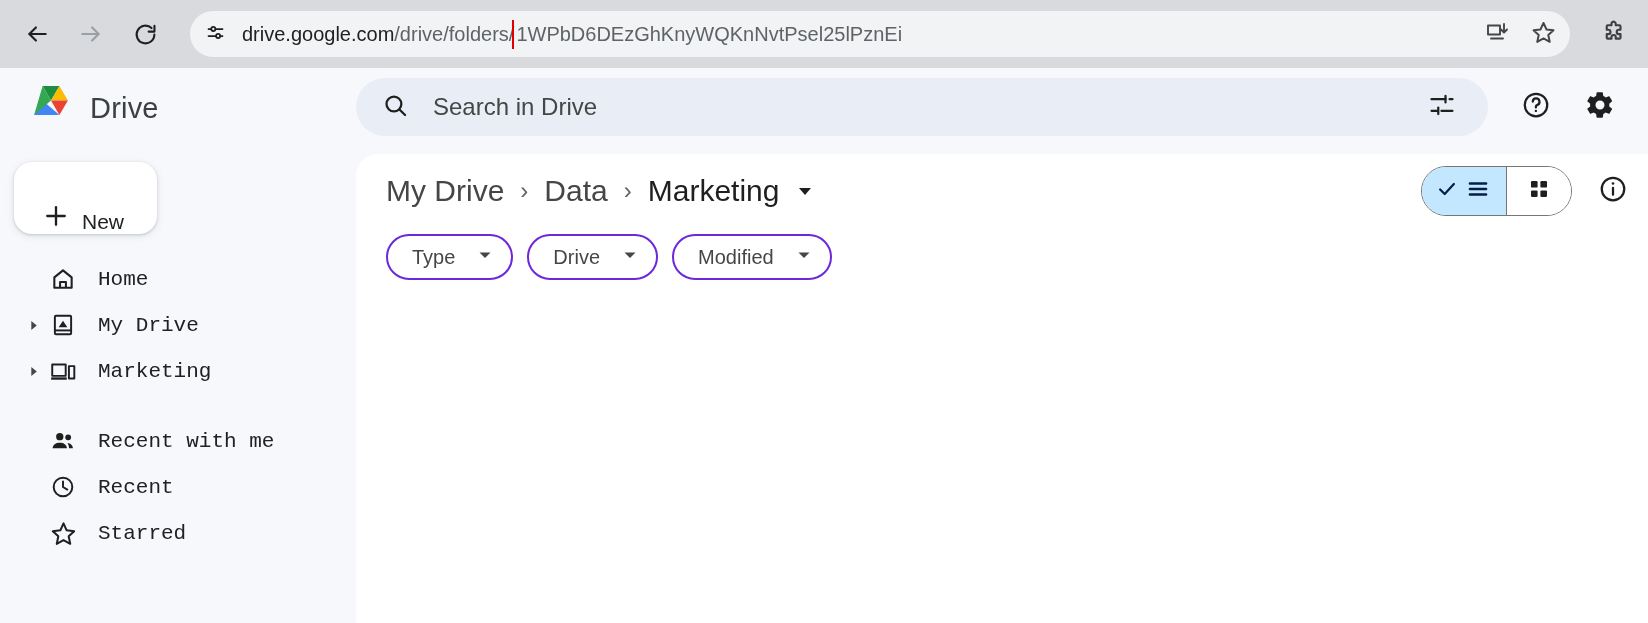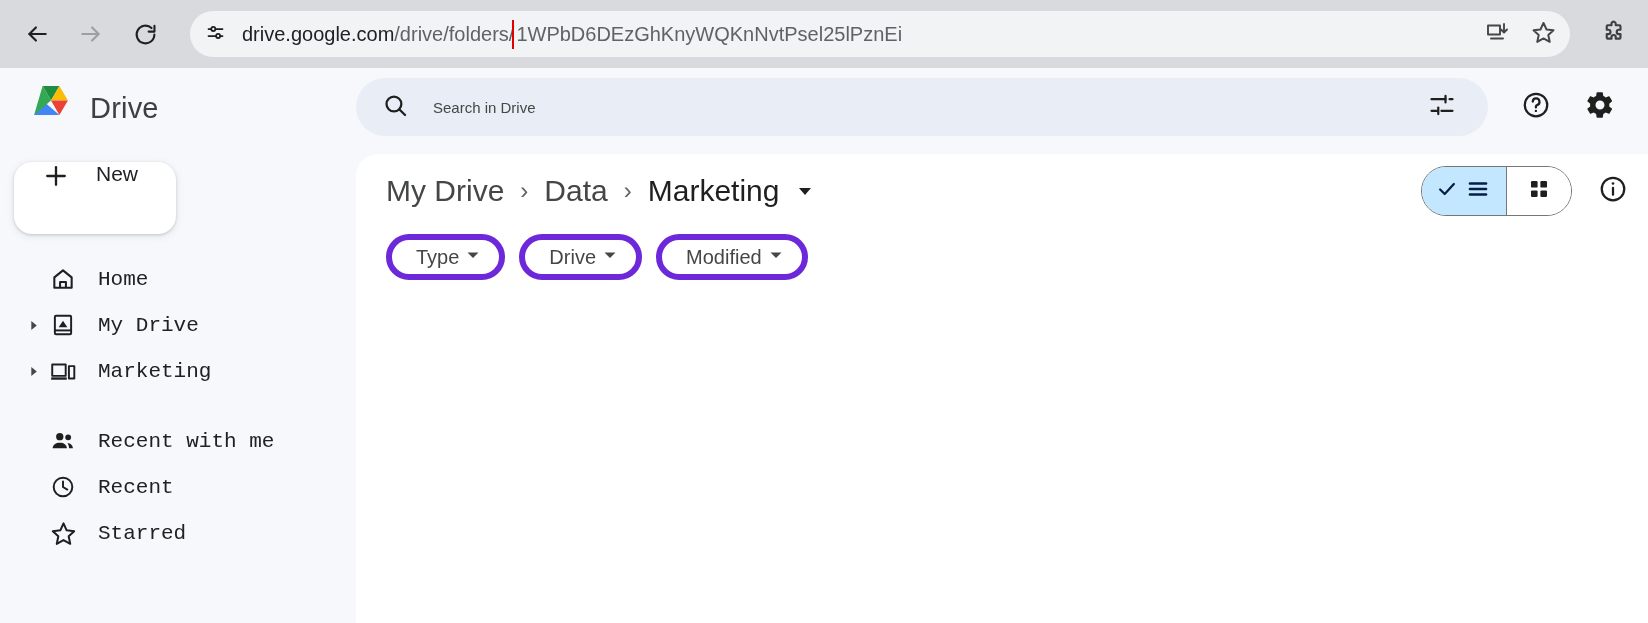--- a/index.html
+++ b/index.html
@@ -130,28 +130,28 @@
     gap: 14px;
   }
   .brand-name {
     font-size: 29px;
     color: #3c4043;
     letter-spacing: .2px;
   }
 
   .new-btn {
     margin: 14px 0 0 14px;
-    width: 162px;
+    width: 143px;
     height: 72px;
     background: #ffffff;
     border-radius: 18px;
     box-shadow: 0 1px 3px rgba(60,64,67,.22), 0 2px 8px rgba(60,64,67,.10);
     display: flex;
-    align-items: flex-start;
-    gap: 26px;
+    align-items: flex-end;
+    gap: 12px;
     padding-left: 28px;
   }
   .new-label { font-size: 21px; color: #202124; }
 
   .nav-list { margin-top: 22px; }
   .nav-item {
     height: 46px;
     display: flex;
     align-items: center;
     padding-left: 22px;
@@ -200,21 +200,21 @@
     background: #e9edf5;
     border-radius: 29px;
     display: flex;
     align-items: center;
     padding: 0 20px 0 26px;
     min-width: 0;
   }
   .search-ph {
     flex: 1 1 auto;
     margin-left: 24px;
-    font-size: 15px;
+    font-size: 24px;
     color: #444746;
   }
   .hdr-icon {
     width: 52px;
     height: 52px;
     display: flex;
     align-items: center;
     justify-content: center;
     flex: 0 0 auto;
   }
@@ -286,25 +286,25 @@
 
   .chips-row {
     display: flex;
     align-items: center;
     gap: 14px;
     padding-left: 30px;
     margin-top: 6px;
   }
   .chip {
     height: 46px;
-    border: 6px solid #6d28d9;
+    border: 2px solid #6d28d9;
     border-radius: 23px;
     display: flex;
     align-items: center;
-    gap: 6px;
+    gap: 22px;
     padding: 0 18px 0 24px;
     background: #ffffff;
   }
   .chip-label { font-size: 20px; color: #444746; }
 </style>
 </head>
 <body>
 
 <div class="browser-bar">
 

